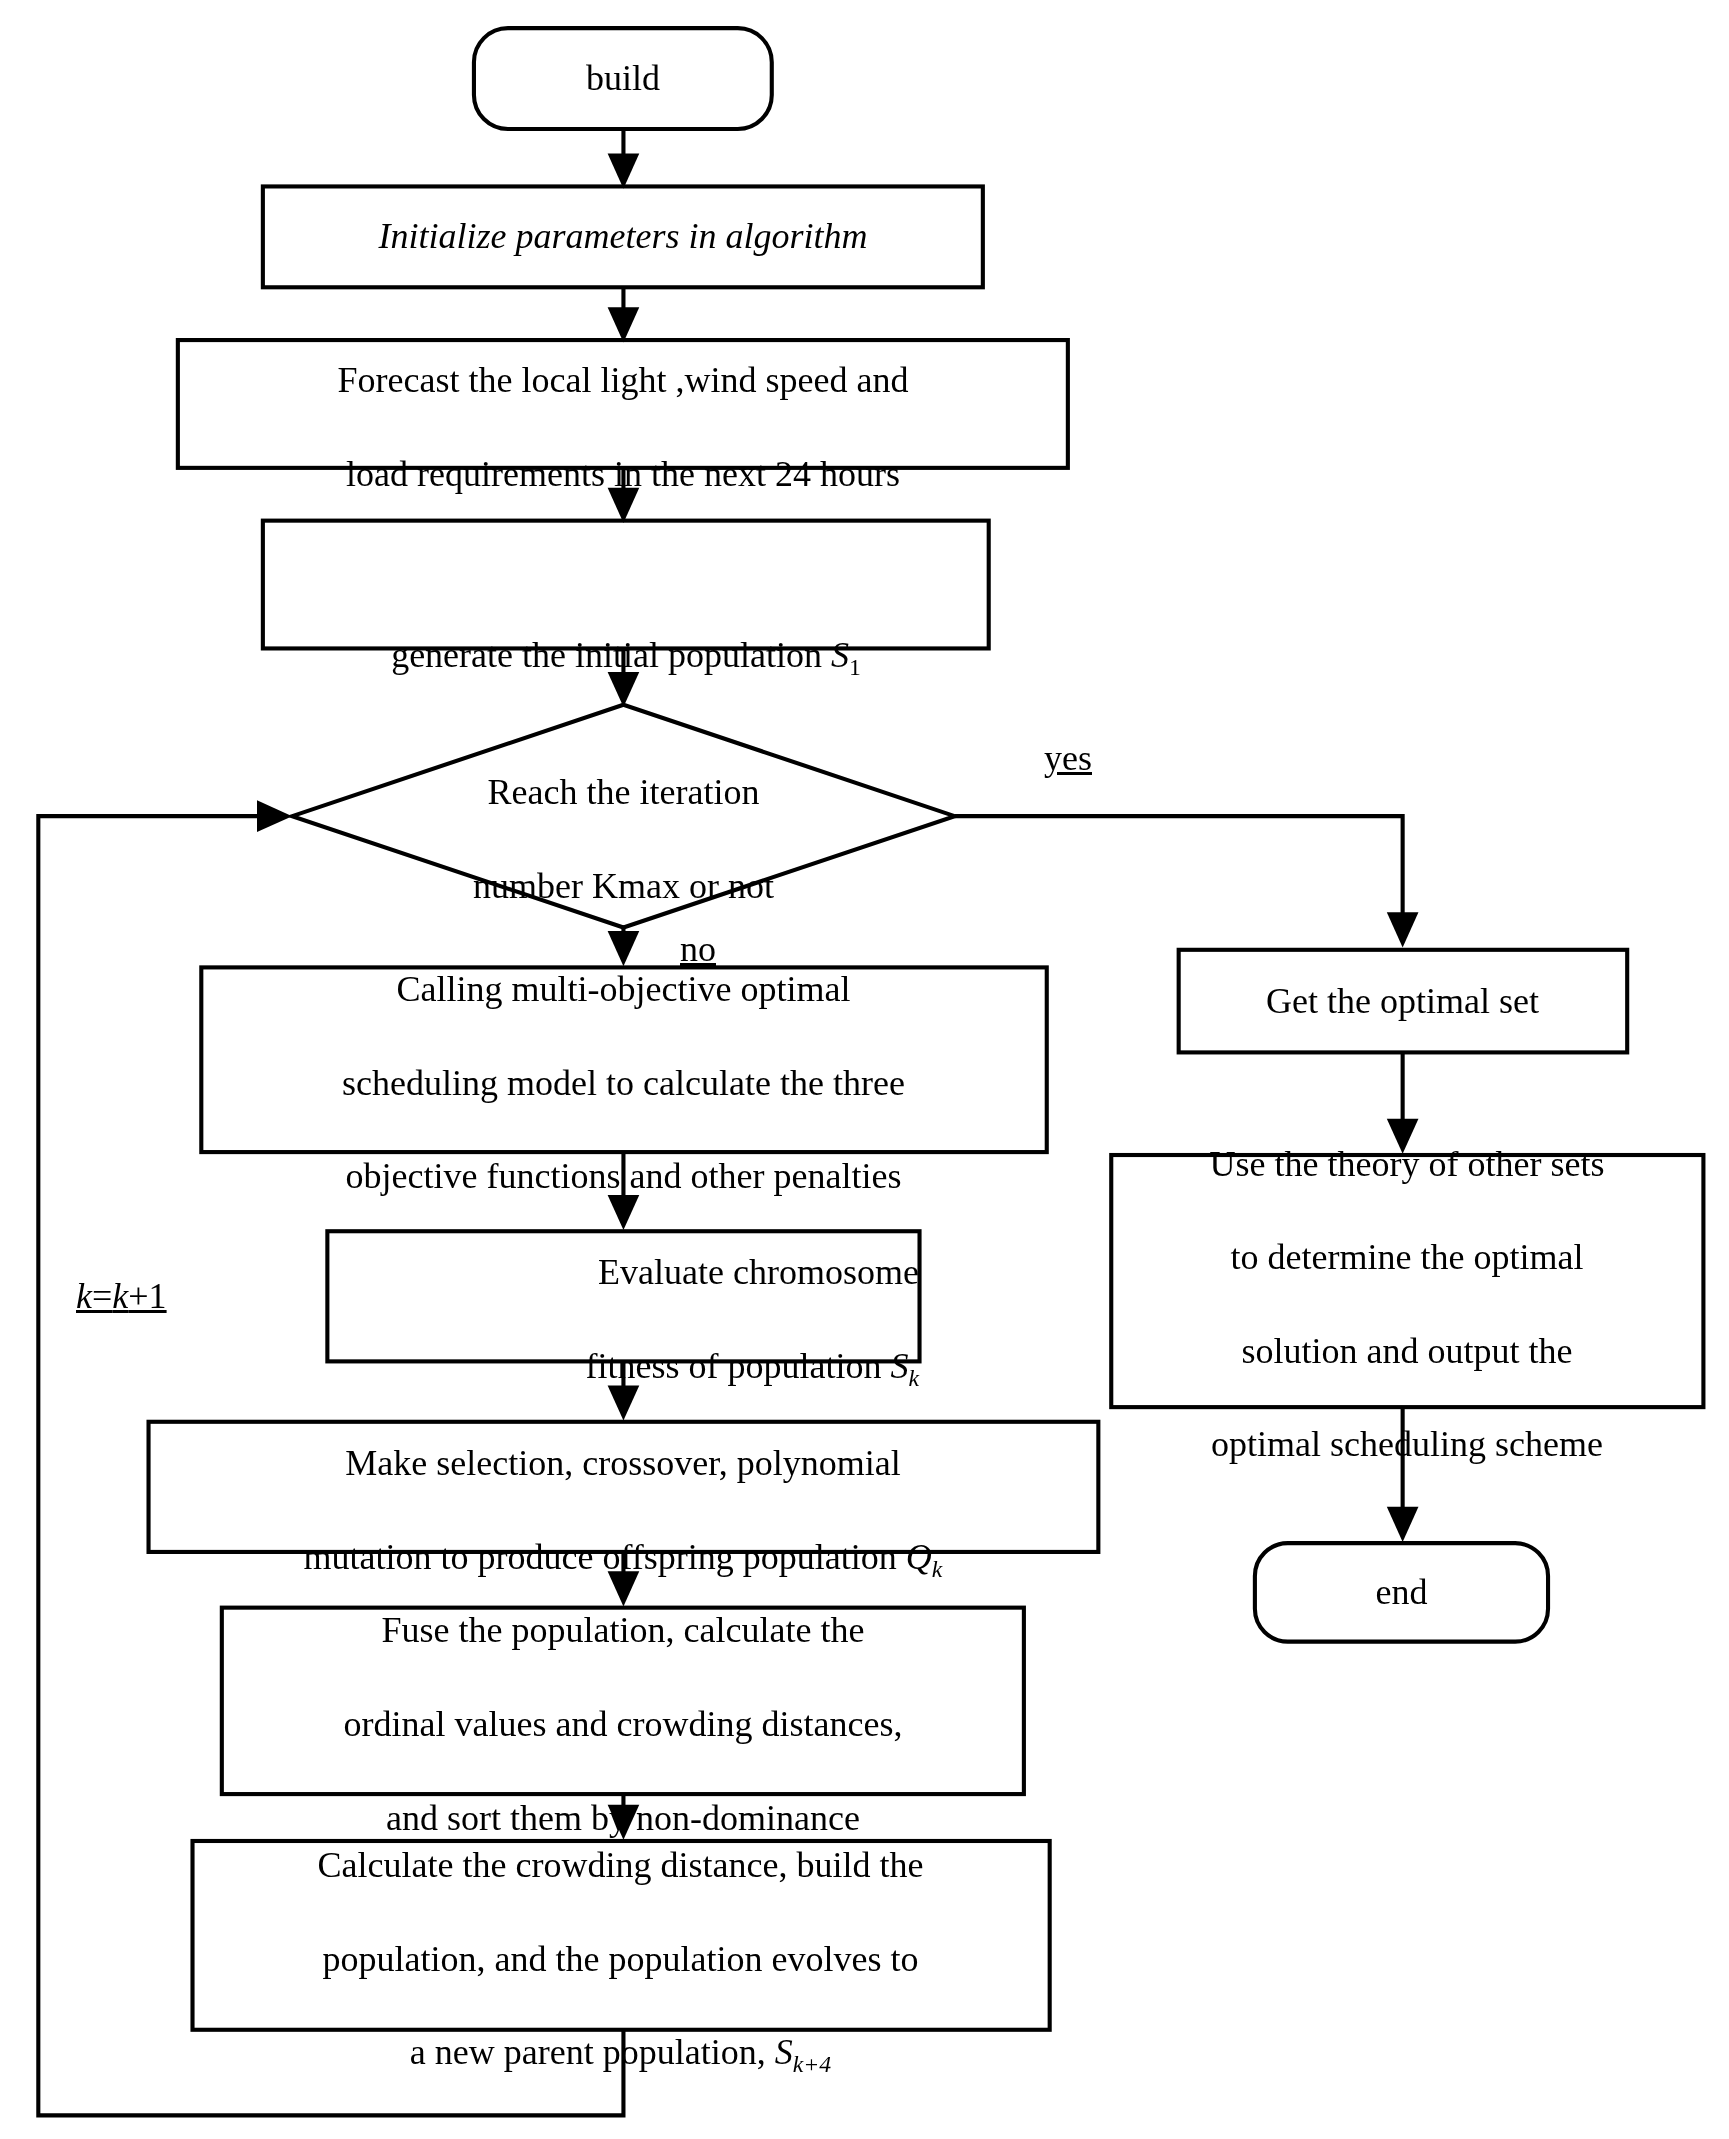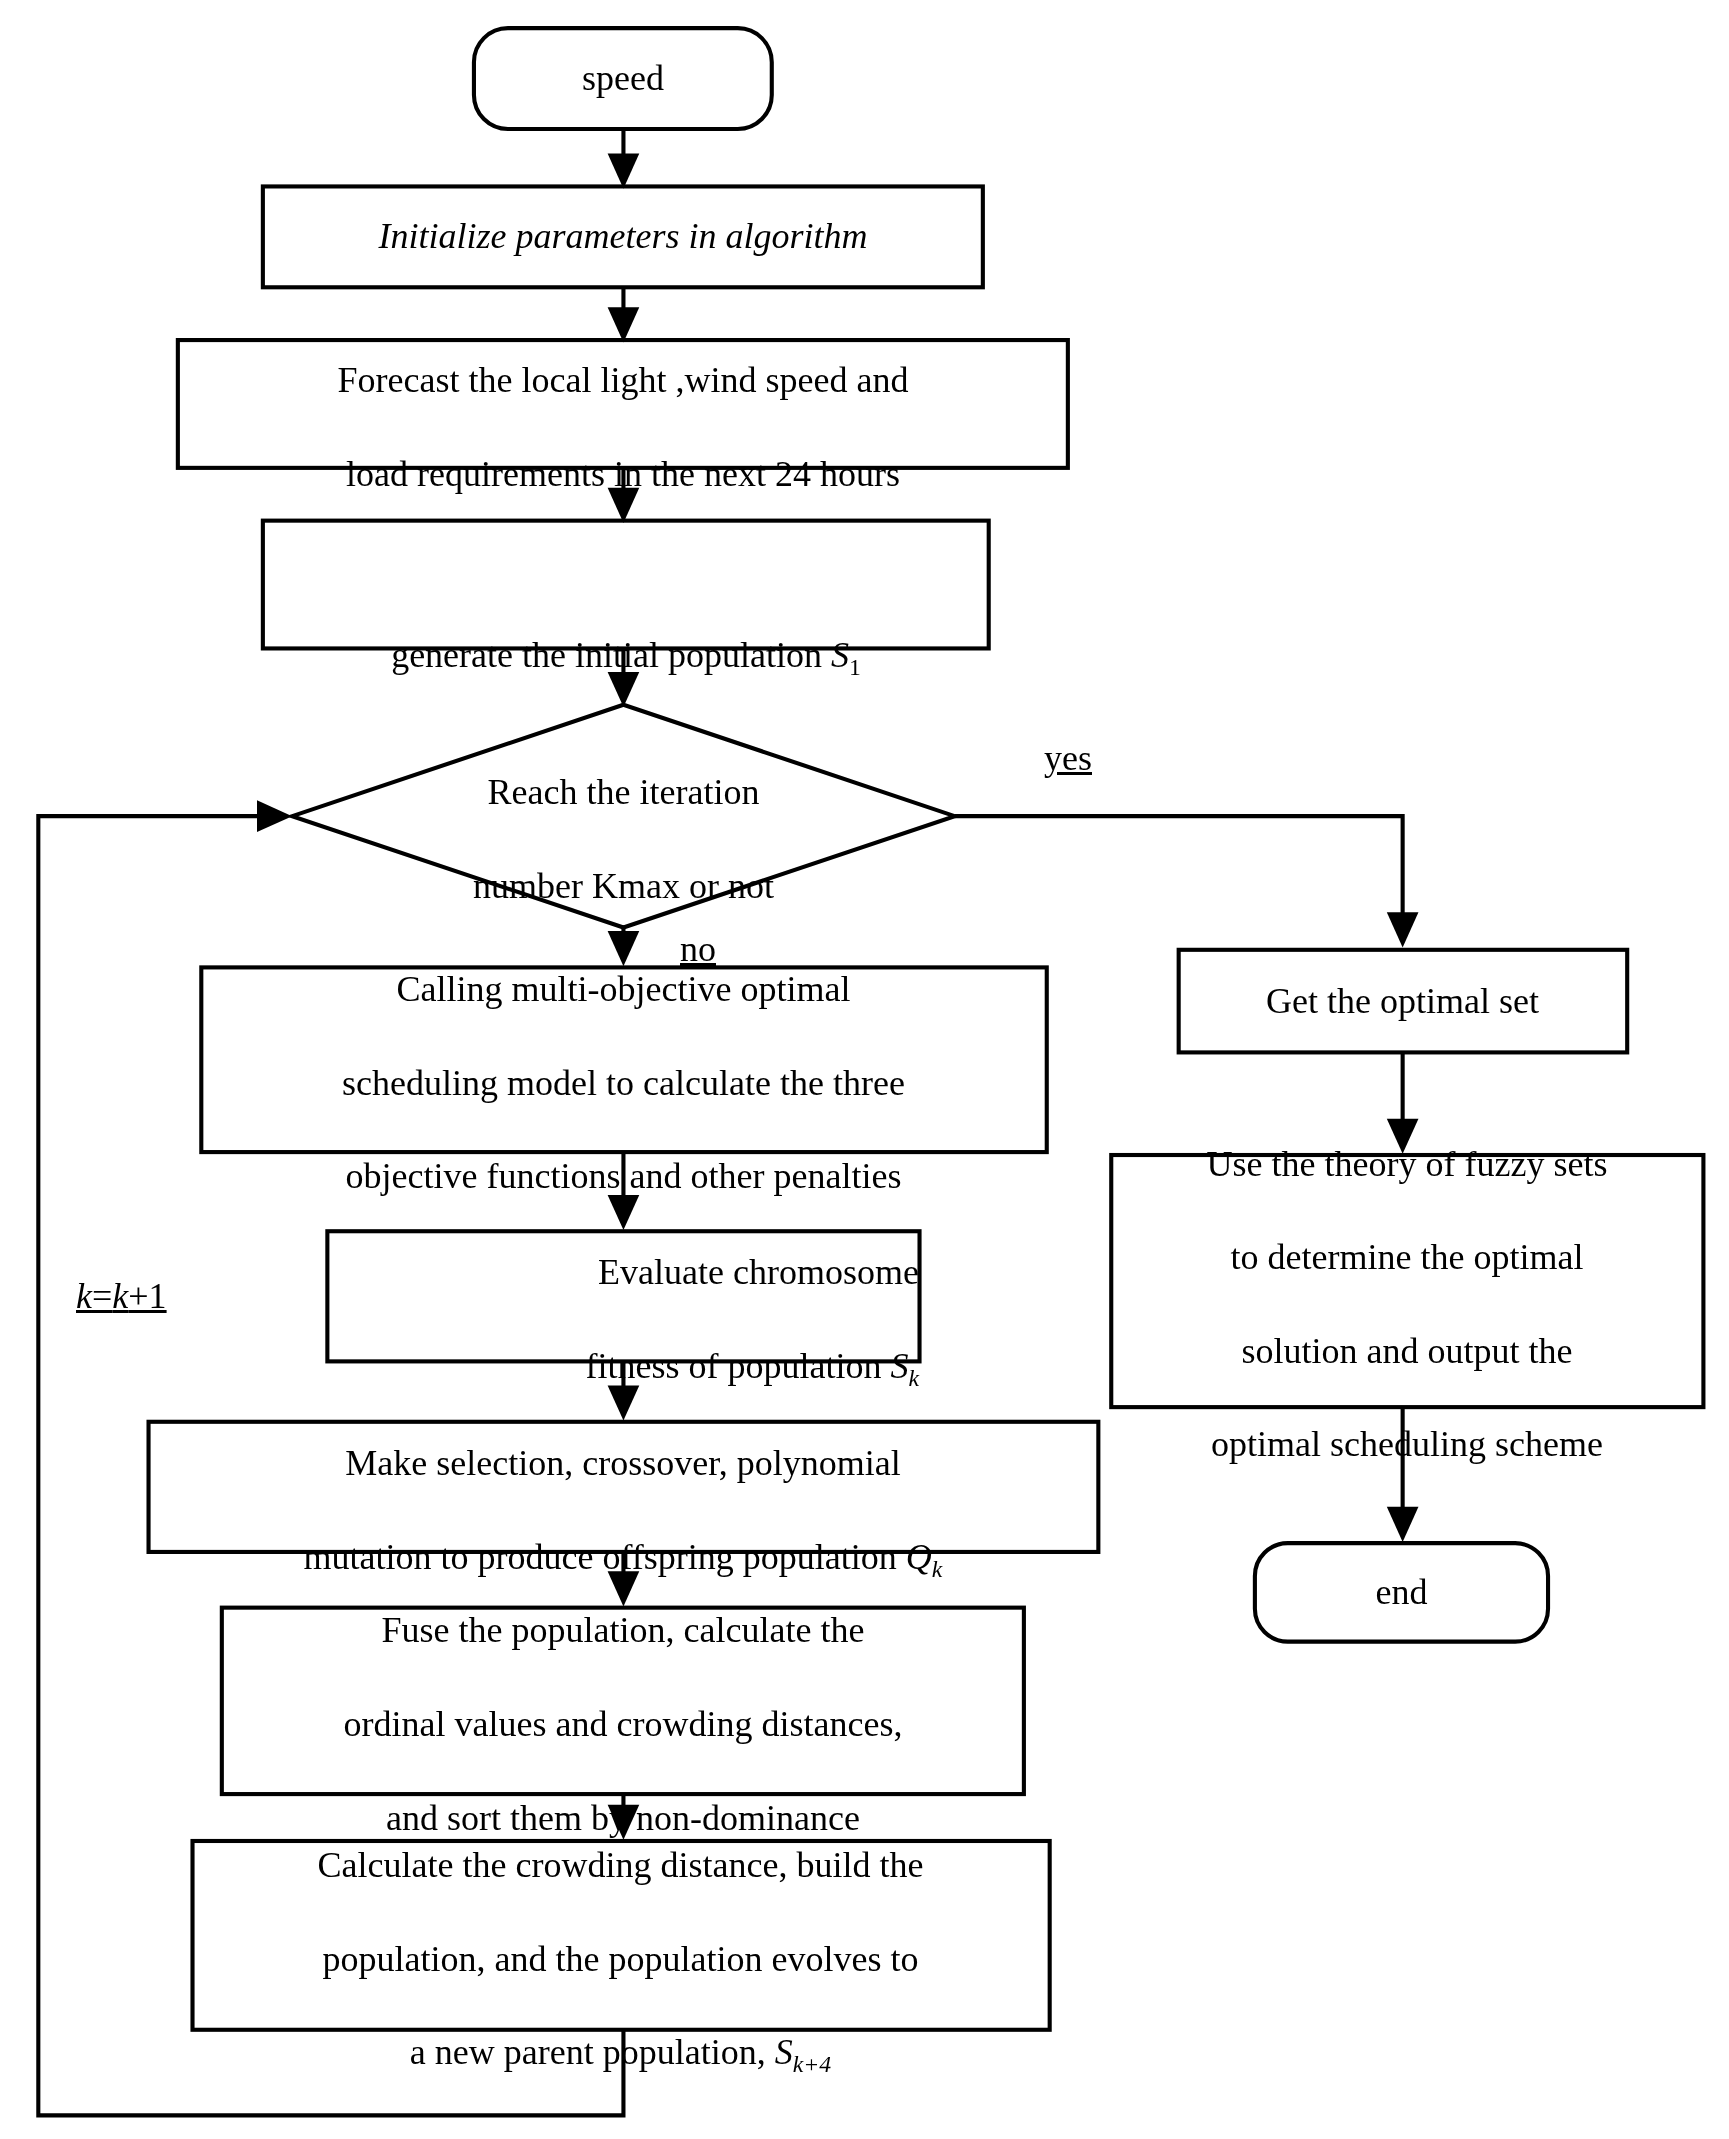--- a/index.html
+++ b/index.html
@@ -149,21 +149,21 @@
 
     <line class="edge" x1="2392" y1="1795" x2="2392" y2="1940"></line>
     <polygon class="arrow-head" points="2392,1968 2365,1908 2419,1908"></polygon>
 
     <line class="edge" x1="2392" y1="2400" x2="2392" y2="2602"></line>
     <polygon class="arrow-head" points="2392,2630 2365,2570 2419,2570"></polygon>
 
   </svg>
 
   <div class="node-text" style="left:474px; top:28px; width:298px; height:101px;">
-    <span class="inner">speed</span>
+    <span class="inner">build</span>
   </div>
 
   <div class="node-text" style="left:263px; top:186px; width:720px; height:101px;font-style:italic;">
     <span class="inner">Initialize  parameters in algorithm</span>
   </div>
 
   <div class="node-text" style="left:178px; top:340px; width:890px; height:128px;">
     <span class="inner">
       <span>Forecast the local light ,wind speed and</span><br>
       <span>load requirements in the next 24 hours</span>
@@ -221,21 +221,21 @@
       <span><span>a new parent population, </span><span class="math-var">S</span><span class="math-sub">k+4</span></span>
     </span>
   </div>
 
   <div class="node-text" style="left:1178px; top:950px; width:449px; height:103px;">
     <span class="inner">Get the optimal set</span>
   </div>
 
   <div class="node-text" style="left:1111px; top:1155px; width:592px; height:252px;">
     <span class="inner">
-      <span>Use the theory of fuzzy sets</span><br>
+      <span>Use the theory of other sets</span><br>
       <span>to determine the optimal</span><br>
       <span>solution and output the</span><br>
       <span>optimal scheduling scheme</span>
     </span>
   </div>
 
   <div class="node-text" style="left:1255px; top:1543px; width:293px; height:98px;text-align:center;">
     <span class="inner">end</span>
   </div>
 

